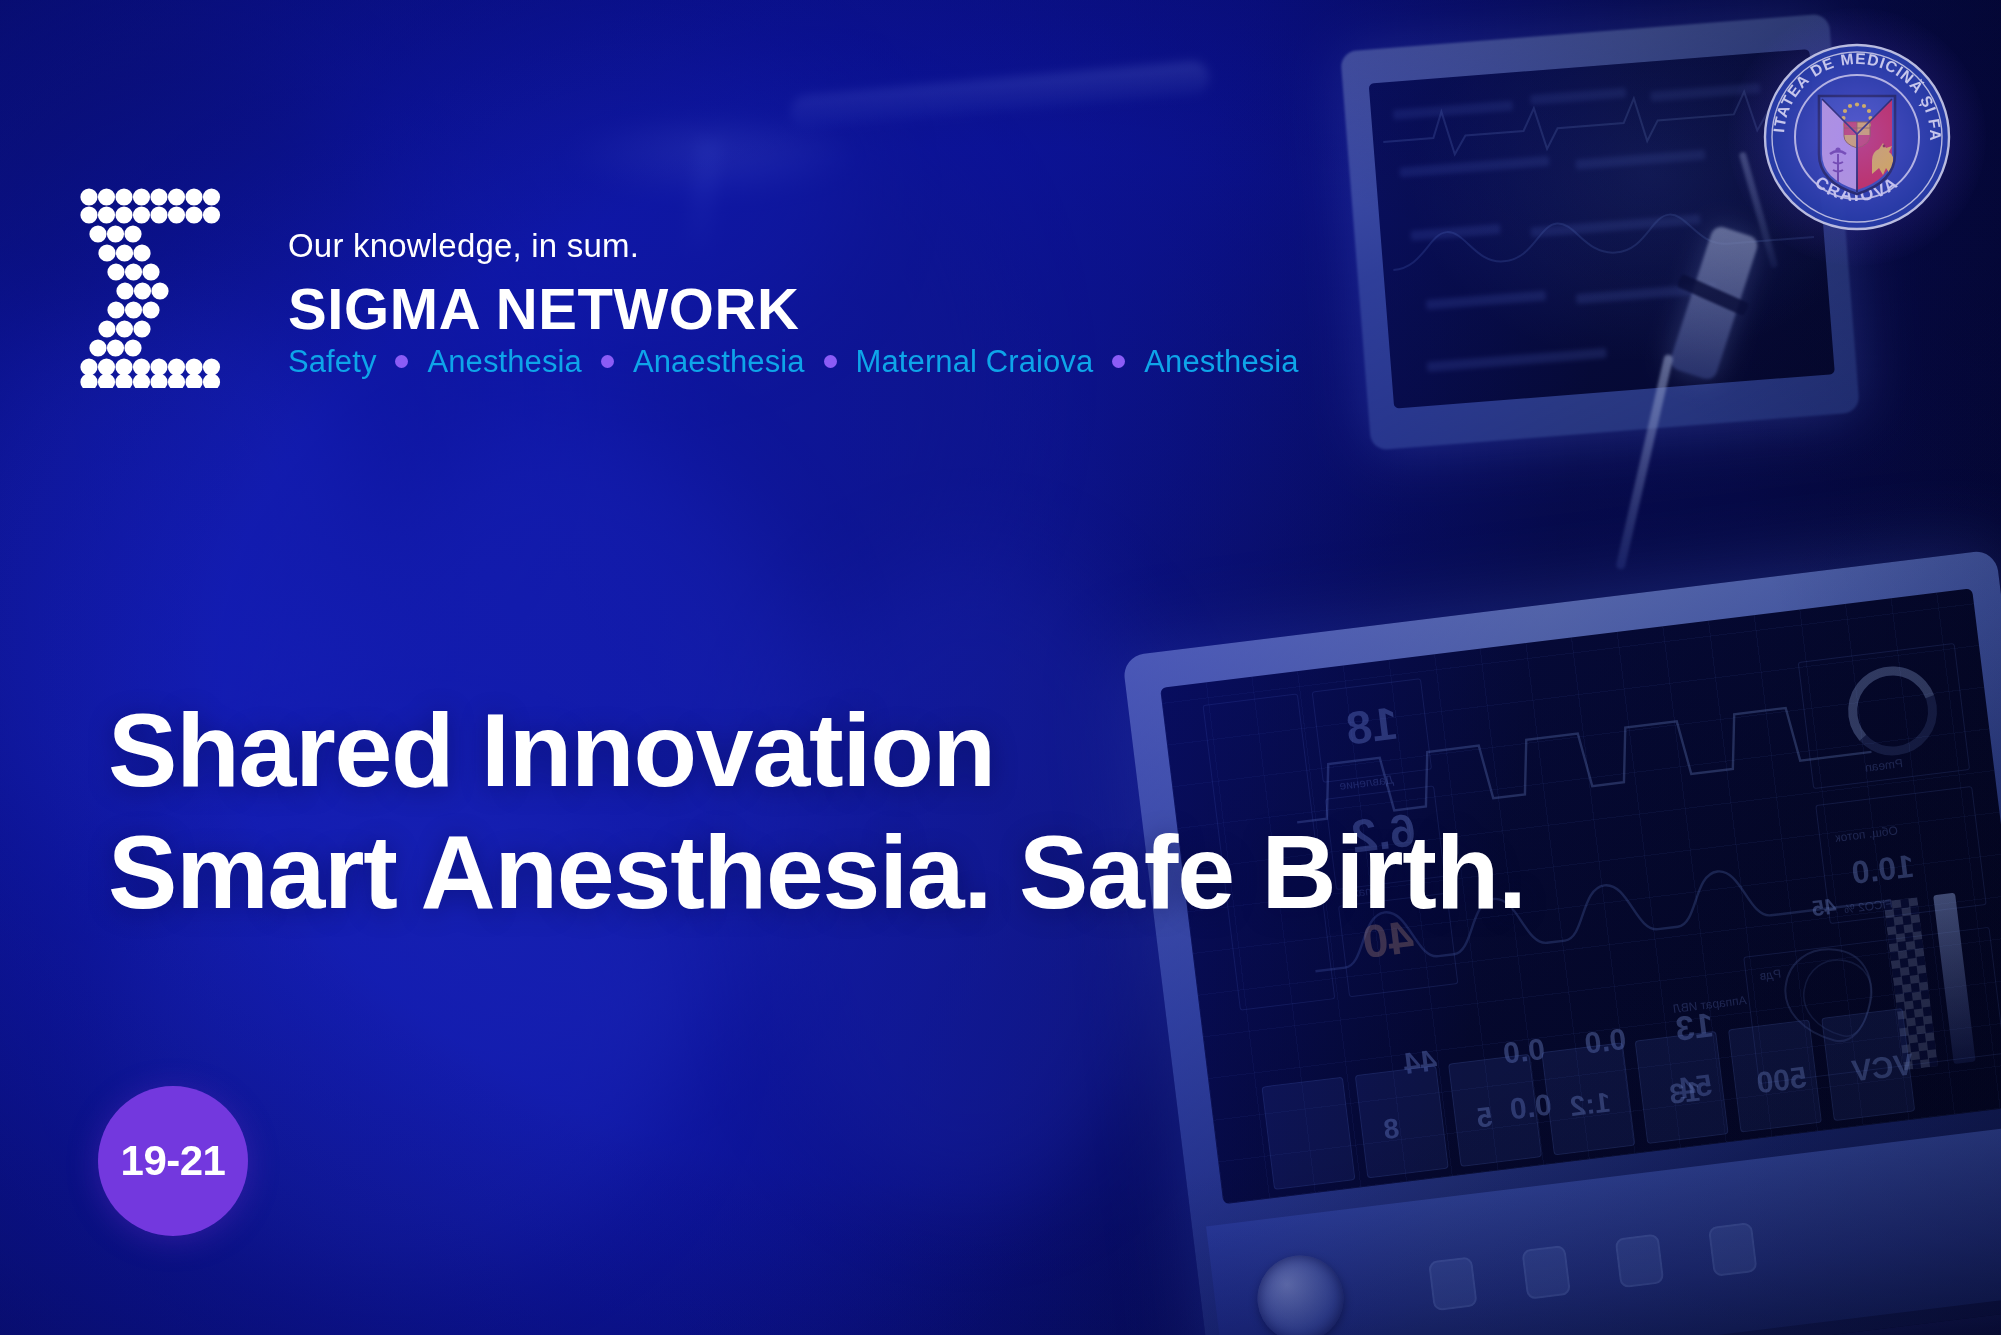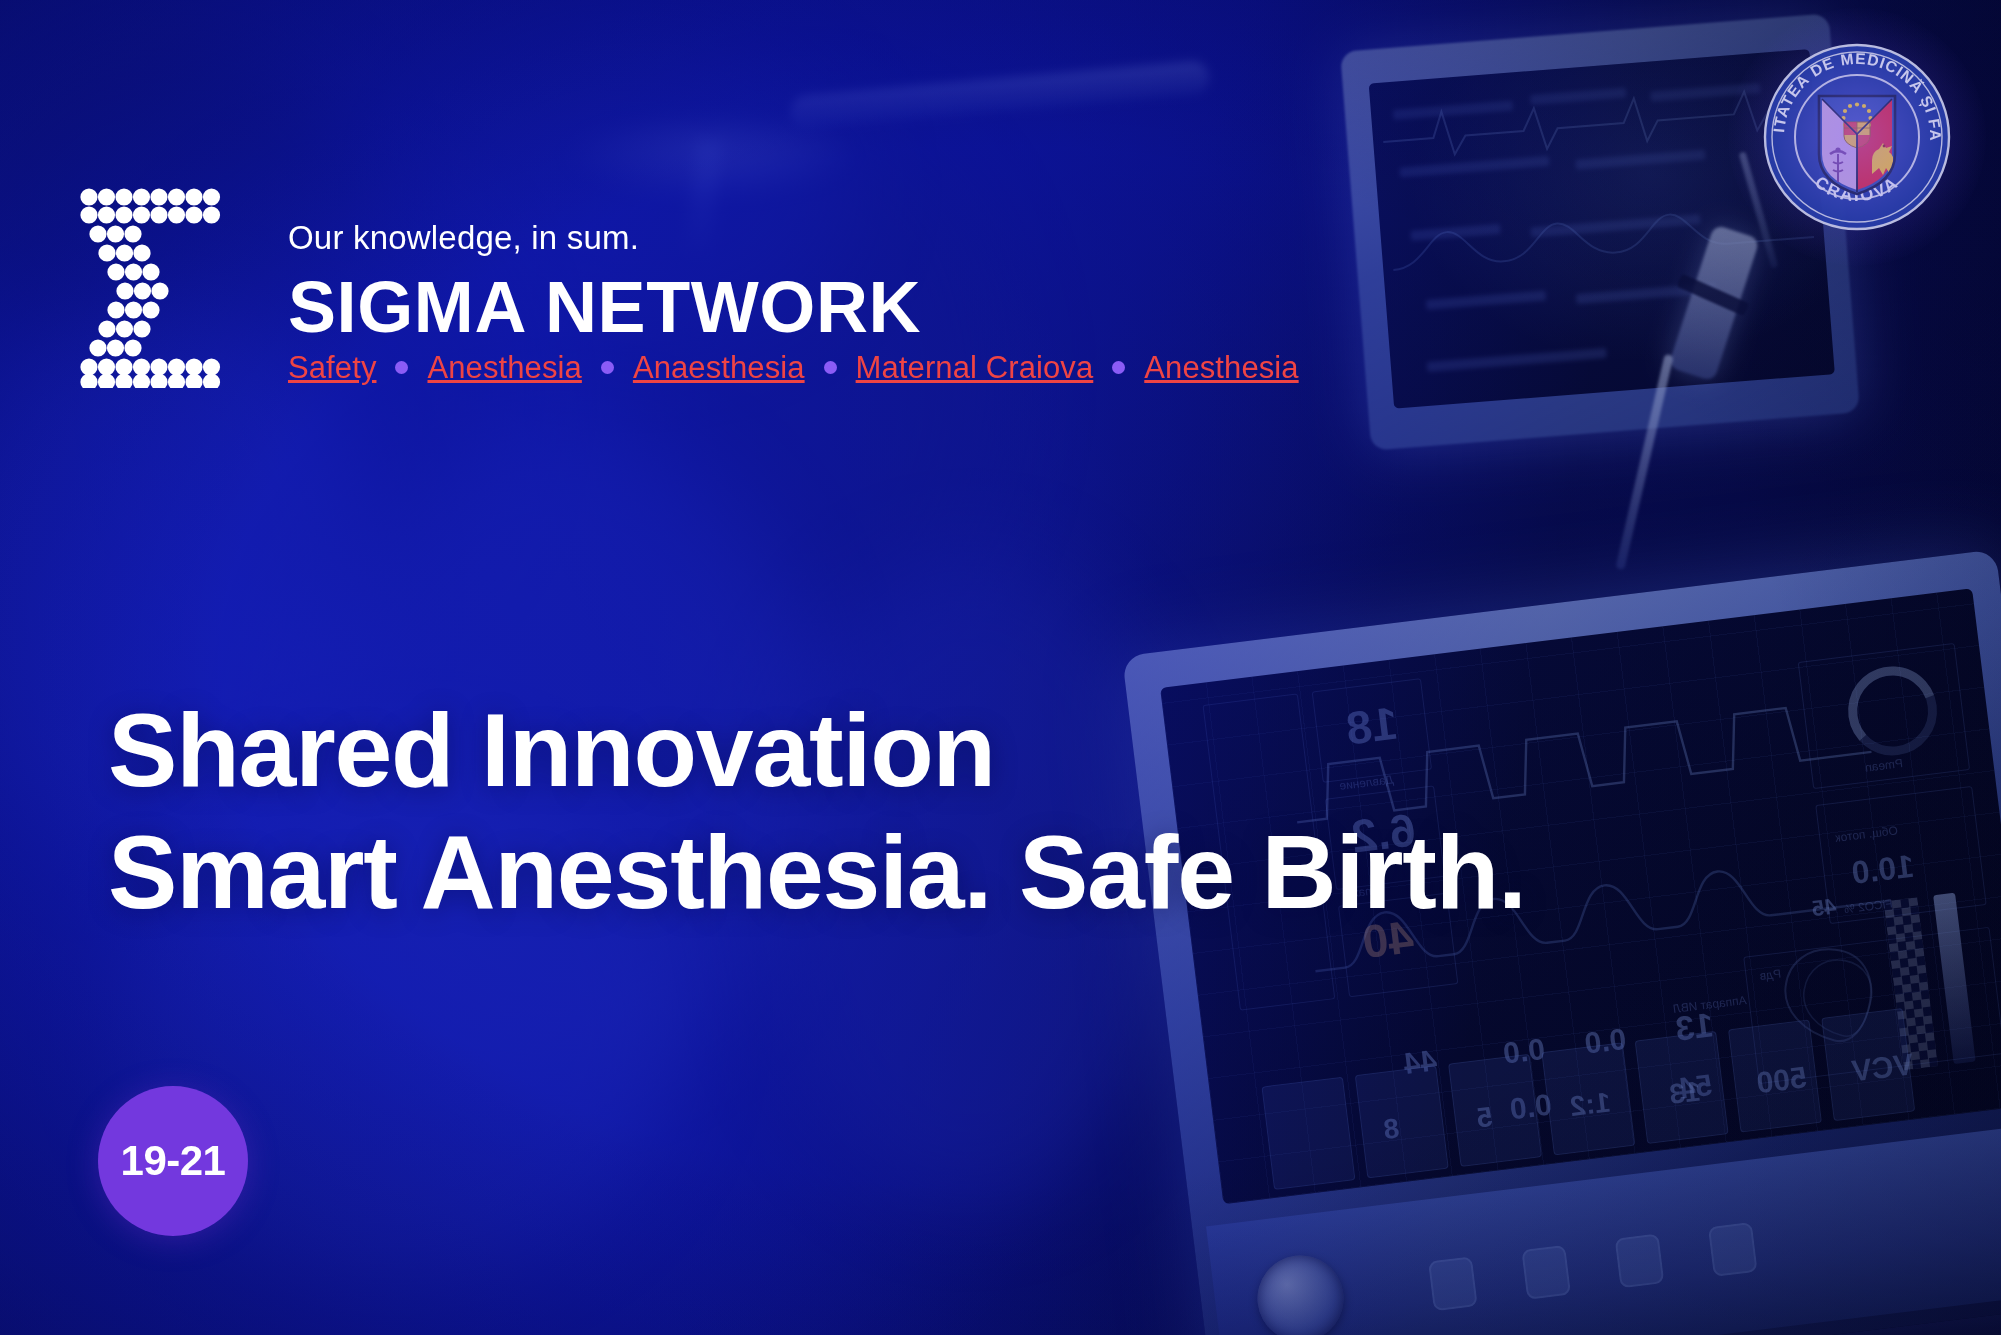--- a/index.html
+++ b/index.html
@@ -178,37 +178,37 @@
   }
   .vignette {
     position:absolute; inset:0;
     background:radial-gradient(ellipse at 50% 50%, rgba(0,0,0,0) 55%, rgba(2,4,30,.42) 100%);
   }
 
   
   .content { position:absolute; inset:0; }
 
   
-  .lockup { position:absolute; left:78px; top:186px; display:flex; align-items:flex-start; }
+  .lockup { position:absolute; left:78px; top:186px; display:flex; align-items:center; }
 
   .sigma-mark { width:152px; height:202px; flex:0 0 auto; }
 
   .lockup-text { margin-left:58px; padding-top:34px; }
 
   .kicker {
     color:#ffffff; font-size:33px; font-weight:400; letter-spacing:.2px;
     line-height:1.1; margin-bottom:14px; white-space:nowrap;
   }
   .brand {
-    color:#ffffff; font-size:72px; font-weight:700; letter-spacing:.6px;
+    color:#ffffff; font-size:58px; font-weight:700; letter-spacing:.6px;
     line-height:1.05; margin-bottom:4px; white-space:nowrap;
   }
   .keywords {
-    color:#ef4444; font-size:31px; font-weight:400; letter-spacing:.1px;
-    white-space:nowrap; display:flex; align-items:center; gap:4px;text-decoration:underline;
+    color:#0ea5e9; font-size:31px; font-weight:400; letter-spacing:.1px;
+    white-space:nowrap; display:flex; align-items:center; gap:4px;
   }
   .kw { }
   .kwdot {
     display:inline-block; width:13px; height:13px; border-radius:50%;
     background:#8b5cf6; margin:0 15px; flex:0 0 auto;
   }
 
   
   .headline {
     position:absolute; left:108px; top:690px;

